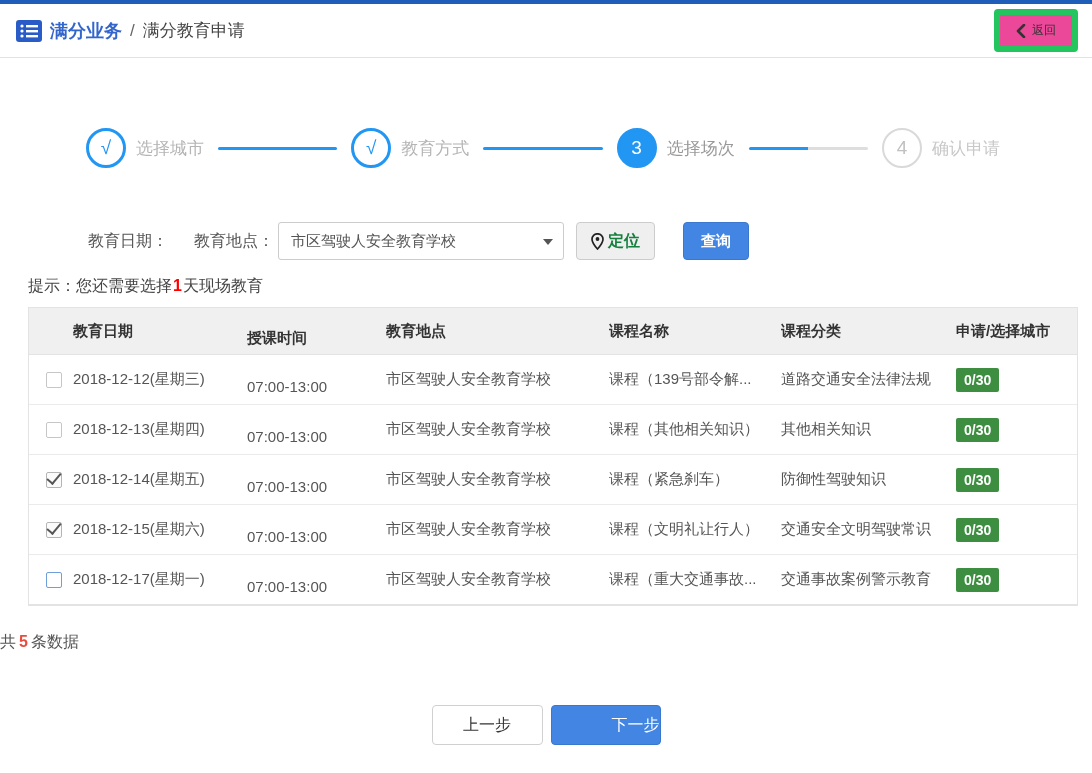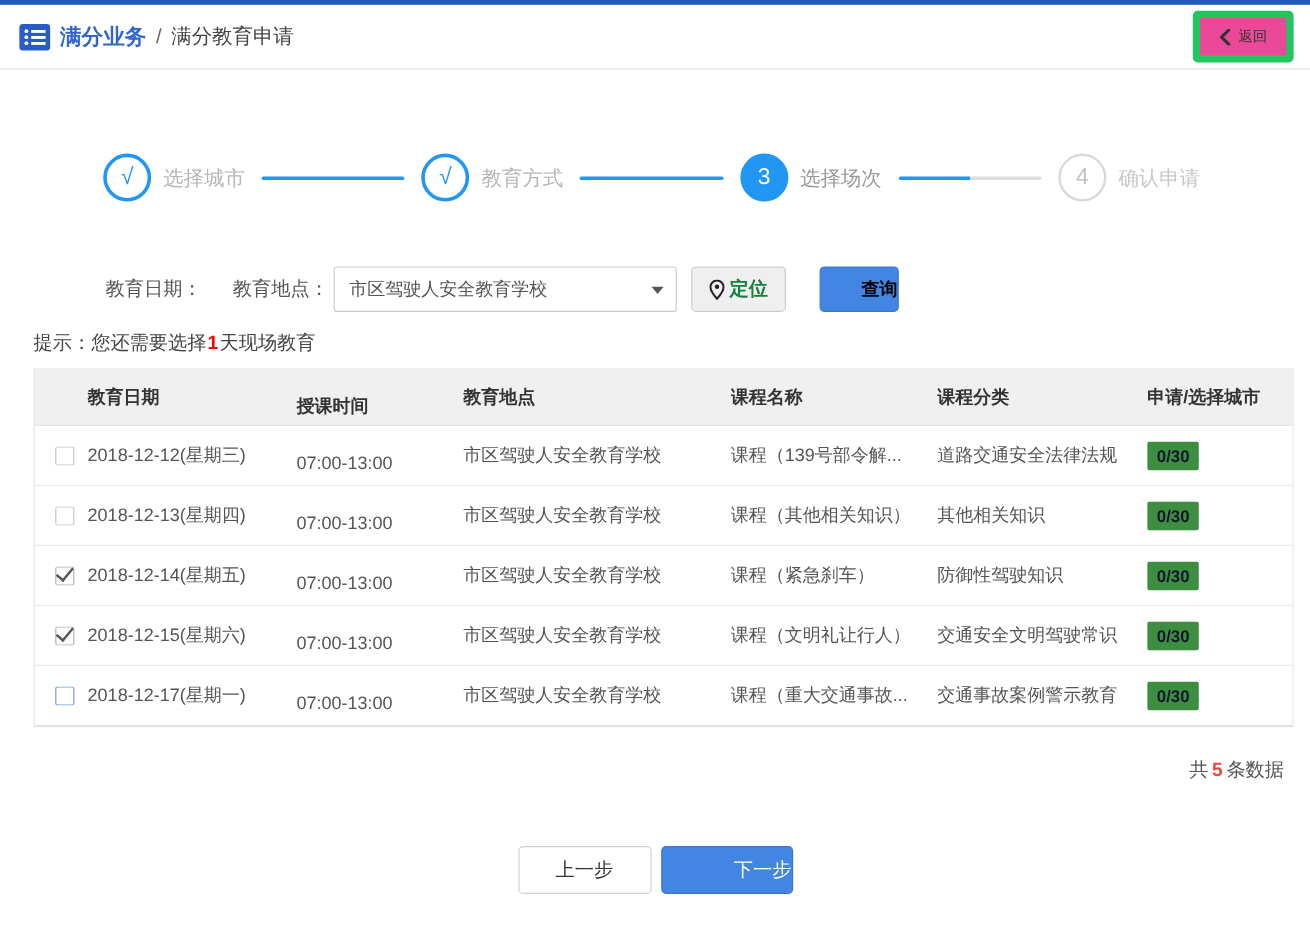--- a/index.html
+++ b/index.html
@@ -76,21 +76,21 @@
   }
   .locate-btn {
     margin-left:12px; height:38px; padding:0 14px;
     background:#efefef; border:1px solid #ccc; border-radius:4px;
     display:flex; align-items:center; gap:4px;
     font-size:16px; font-weight:bold; color:#15803d; cursor:pointer; font-family:inherit;
   }
   .search-btn {
     margin-left:28px; width:66px; height:38px;
     background:#4285e2; border:1px solid #3a78d0; border-radius:4px;
-    color:#000000; font-size:15px; font-weight:bold; cursor:pointer; font-family:inherit;text-align:right;
+    color:#ffffff; font-size:15px; font-weight:bold; cursor:pointer; font-family:inherit;
   }
 
   
   .hint { margin:16px 0 10px 28px; font-size:16px; color:#444; }
   .hint .hl { color:#f00; font-weight:bold; padding:0 1px; }
 
   
   .grid { margin:0 14px 0 28px; width:1050px; border:1px solid #e3e3e3; }
   .grid-row { display:flex; align-items:center; height:50px; background:#fff; border-bottom:1px solid #ebebeb; }
   .grid-row:last-child { border-bottom:1px solid #e3e3e3; }
@@ -111,26 +111,26 @@
   }
   .checkbox.cb-focus { border-color:#6f9fd8; }
   .checkbox.checked { border-color:#b5b5b5; background:#fbfbfb; }
   .checkbox.checked::after {
     content:""; position:absolute; left:3px; top:-3px;
     width:6px; height:12px;
     border:solid #555; border-width:0 2px 2px 0;
     transform:rotate(40deg);
   }
   .badge {
-    display:inline-block; background:#3e8e41; color:#0f172a;
+    display:inline-block; background:#3e8e41; color:#ffffff;
     font-size:14px; font-weight:bold; padding:4px 8px; border-radius:2px;
   }
 
   
-  .summary { margin:26px 22px 0 0; text-align:right; font-size:16px; color:#555; }
+  .summary { margin:26px 22px 0 0; text-align:left; font-size:16px; color:#555; }
   .summary .num { color:#e74c3c; font-weight:bold; padding:0 3px; }
   .footer-actions { margin-top:52px; display:flex; justify-content:center; gap:8px; }
   .prev-btn {
     width:111px; height:40px; background:#fff; border:1px solid #d0d0d0;
     border-radius:4px; font-size:16px; color:#333; cursor:pointer; font-family:inherit;
   }
   .next-btn {
     width:110px; height:40px; background:#4285e2; border:1px solid #3a78d0;
     border-radius:4px; font-size:16px; color:#fff; cursor:pointer; font-family:inherit;text-align:right;
   }

